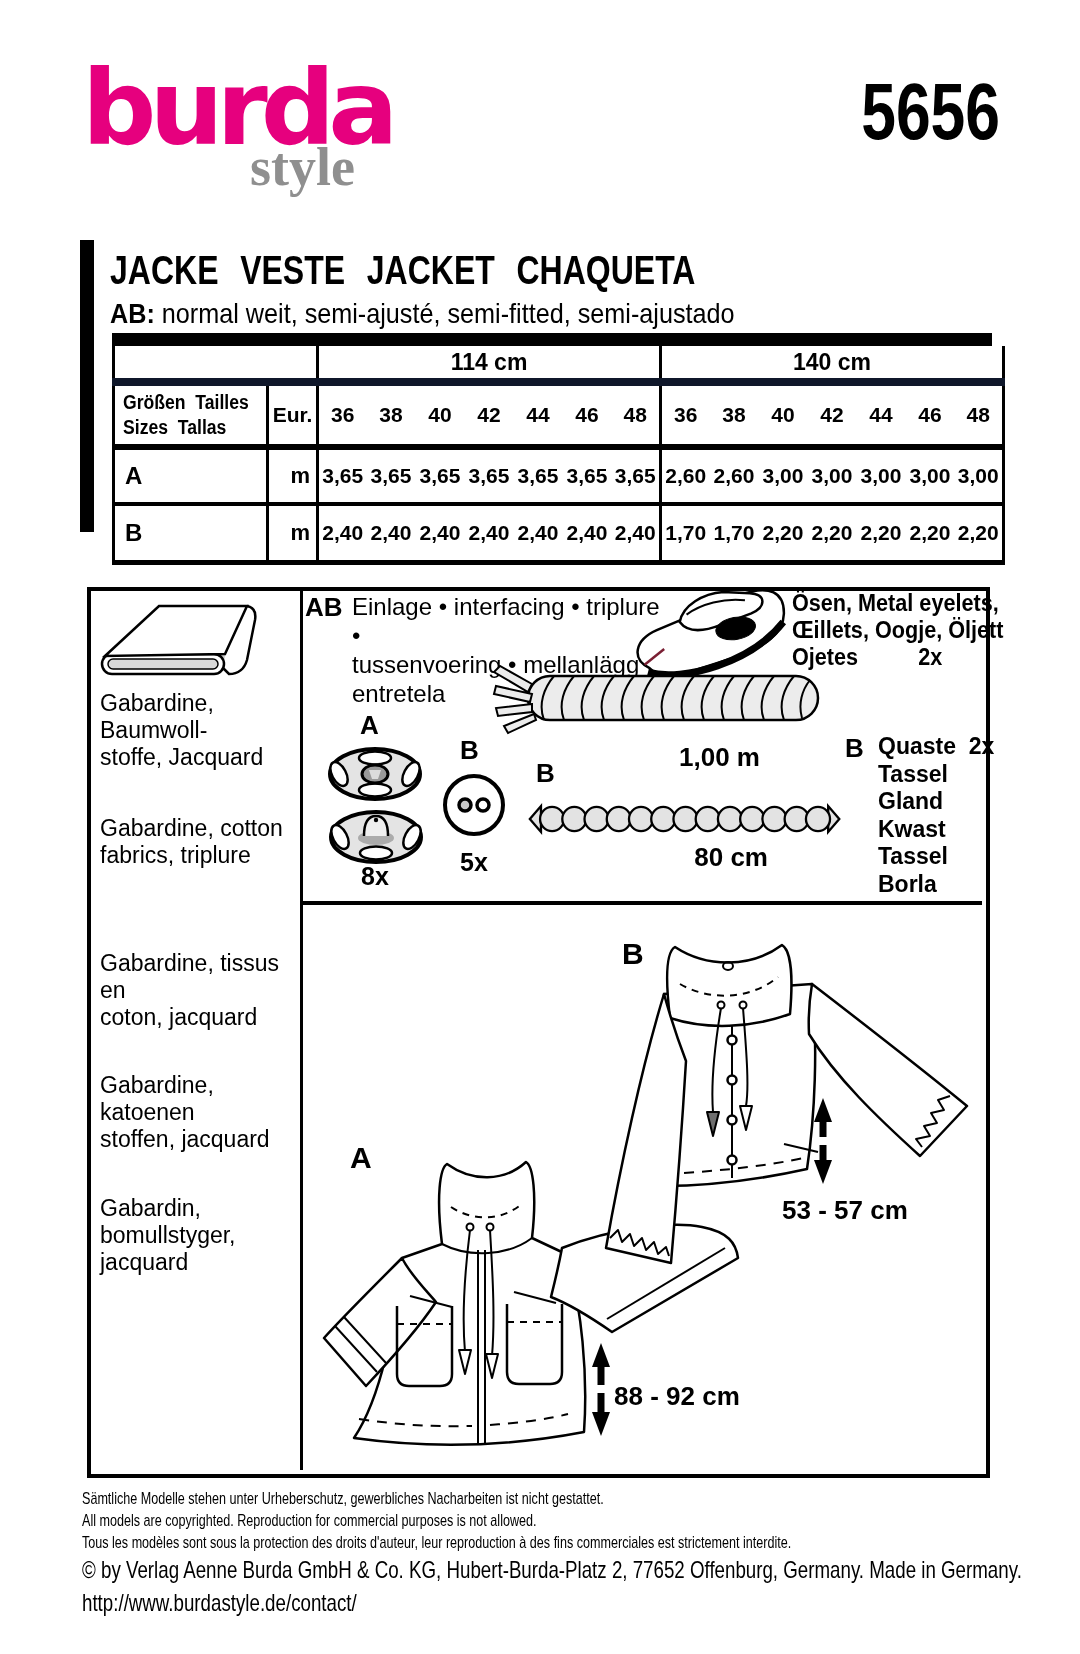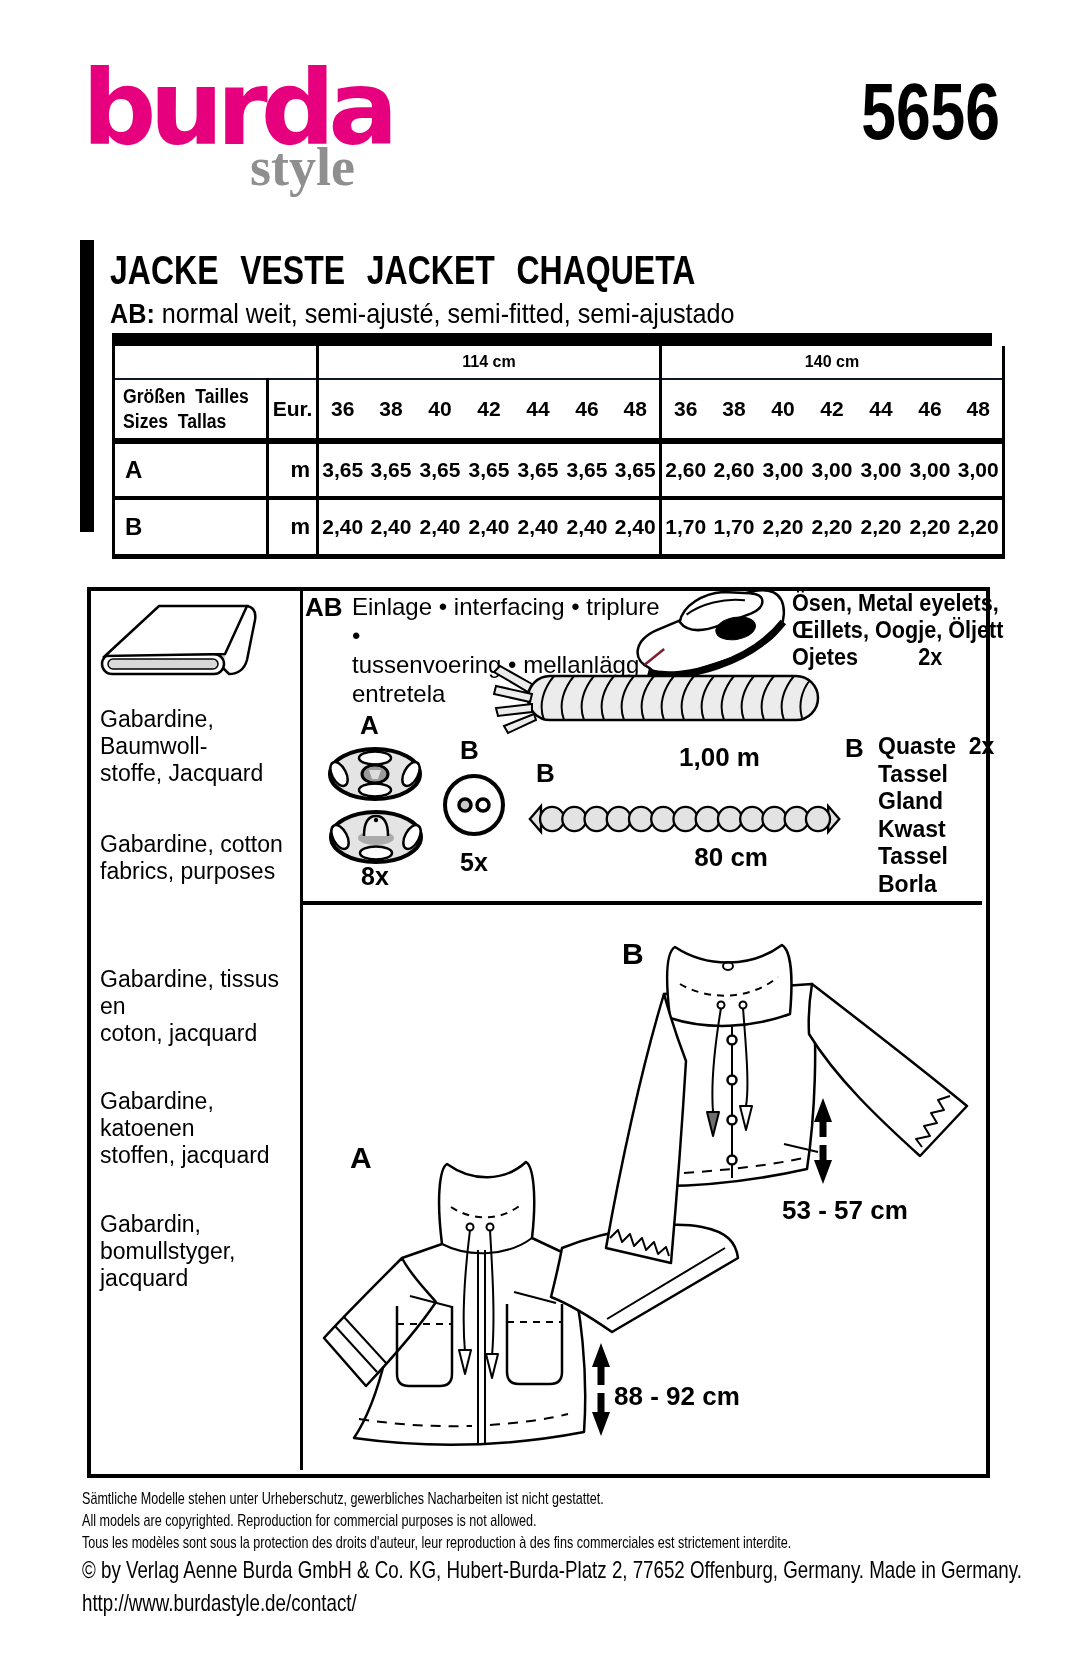--- a/index.html
+++ b/index.html
@@ -22,36 +22,36 @@
                  transform:scaleX(0.8);transform-origin:0 0;word-spacing:16px;letter-spacing:0px;white-space:nowrap;}
   #fit-line{left:110px;top:298px;font-size:28px;transform:scaleX(0.9);transform-origin:0 0;white-space:nowrap;}
   #fit-line b{font-weight:bold;}
 
   
   #table-topbar{left:112px;top:333px;width:880px;height:13px;background:#000;}
   #size-table{position:absolute;left:112px;top:346px;border-collapse:collapse;table-layout:fixed;}
   #size-table td{border:0;padding:0;text-align:center;font-weight:bold;vertical-align:middle;}
   #size-table .bl{border-left:3px solid #000;}
   #size-table .br{border-right:3px solid #000;}
-  #size-table tr.r1 td{border-bottom:2px solid #0f172a;height:32px;font-size:16px;}
+  #size-table tr.r1 td{border-bottom:8px solid #0f172a;height:32px;font-size:23px;}
   #size-table tr.r2 td{border-bottom:6px solid #000;height:58px;font-size:21px;}
   #size-table tr.r3 td{border-bottom:4px solid #000;height:52px;font-size:21px;}
   #size-table tr.r4 td{border-bottom:5px solid #000;height:54px;font-size:21px;}
   #size-table .rowhead{text-align:left;padding-left:8px;}
   .cellcond{display:inline-block;transform:scaleX(0.88);transform-origin:0 50%;
             font-size:20px;line-height:25px;text-align:left;}
   .unitcell{text-align:right !important;padding-right:6px !important;font-size:22px !important;}
   .ablabel{text-align:left !important;padding-left:10px !important;font-size:24px !important;}
 
   
   #main-box{left:87px;top:587px;width:895px;height:883px;border:4px solid #000;}
   #sidebar-divider{left:300px;top:591px;width:3px;height:879px;background:#000;}
   #mid-divider{left:303px;top:901px;width:679px;height:4px;background:#000;}
 
-  .fabric-item{left:100px;width:198px;font-size:23px;line-height:27px;margin-top:16px;}
+  .fabric-item{left:100px;width:198px;font-size:23px;line-height:27px;}
   .nlabel{font-weight:bold;font-size:26px;}
   .nqty{font-weight:bold;font-size:25px;text-align:center;}
   .nlen{font-weight:bold;font-size:26px;text-align:right;}
   #interfacing-text{font-size:24px;line-height:29px;}
   #eyelets-text{font-weight:bold;font-size:23px;line-height:27px;transform:scaleX(0.94);transform-origin:0 0;}
   #tassel-text{font-weight:bold;font-size:23px;line-height:27.5px;}
 
   
   .glabel{font:bold 30px "Liberation Sans",sans-serif;fill:#000;stroke:none;}
   .gmeas{font:bold 26px "Liberation Sans",sans-serif;fill:#000;stroke:none;}
@@ -169,21 +169,21 @@
     <path d="M150 12 Q160 14 158 26 L150 66 Q146 80 132 80 L124 72" fill="#fff" stroke-width="2.5"></path>
     <path d="M132 22 L122 72" stroke="#cfcfcf" stroke-width="8"></path>
     <rect x="5" y="60" width="122" height="20" rx="10" fill="#fff" stroke-width="2.5"></rect>
     <rect x="11" y="65" width="110" height="10" rx="5" fill="#d9d9d9" stroke-width="1.5"></rect>
     <path d="M8 62 L62 12 L150 12 L128 60 Z" fill="#fff" stroke-width="2.5"></path>
   </svg>
 
   <div class="abs fabric-item preline" style="top:690px;">Gabardine, Baumwoll-
 stoffe, Jacquard</div>
   <div class="abs fabric-item preline" style="top:815px;">Gabardine, cotton
-fabrics, purposes</div>
+fabrics, triplure</div>
   <div class="abs fabric-item preline" style="top:950px;">Gabardine, tissus en
 coton, jacquard</div>
   <div class="abs fabric-item preline" style="top:1072px;">Gabardine, katoenen
 stoffen, jacquard</div>
   <div class="abs fabric-item preline" style="top:1195px;">Gabardin,
 bomullstyger,
 jacquard</div>
 
   <div class="abs nlabel" style="left:305px;top:592px;text-align:right;">AB</div>
   <div class="abs preline" id="interfacing-text" style="left:352px;top:592px;width:320px;">Einlage • interfacing • triplure •

